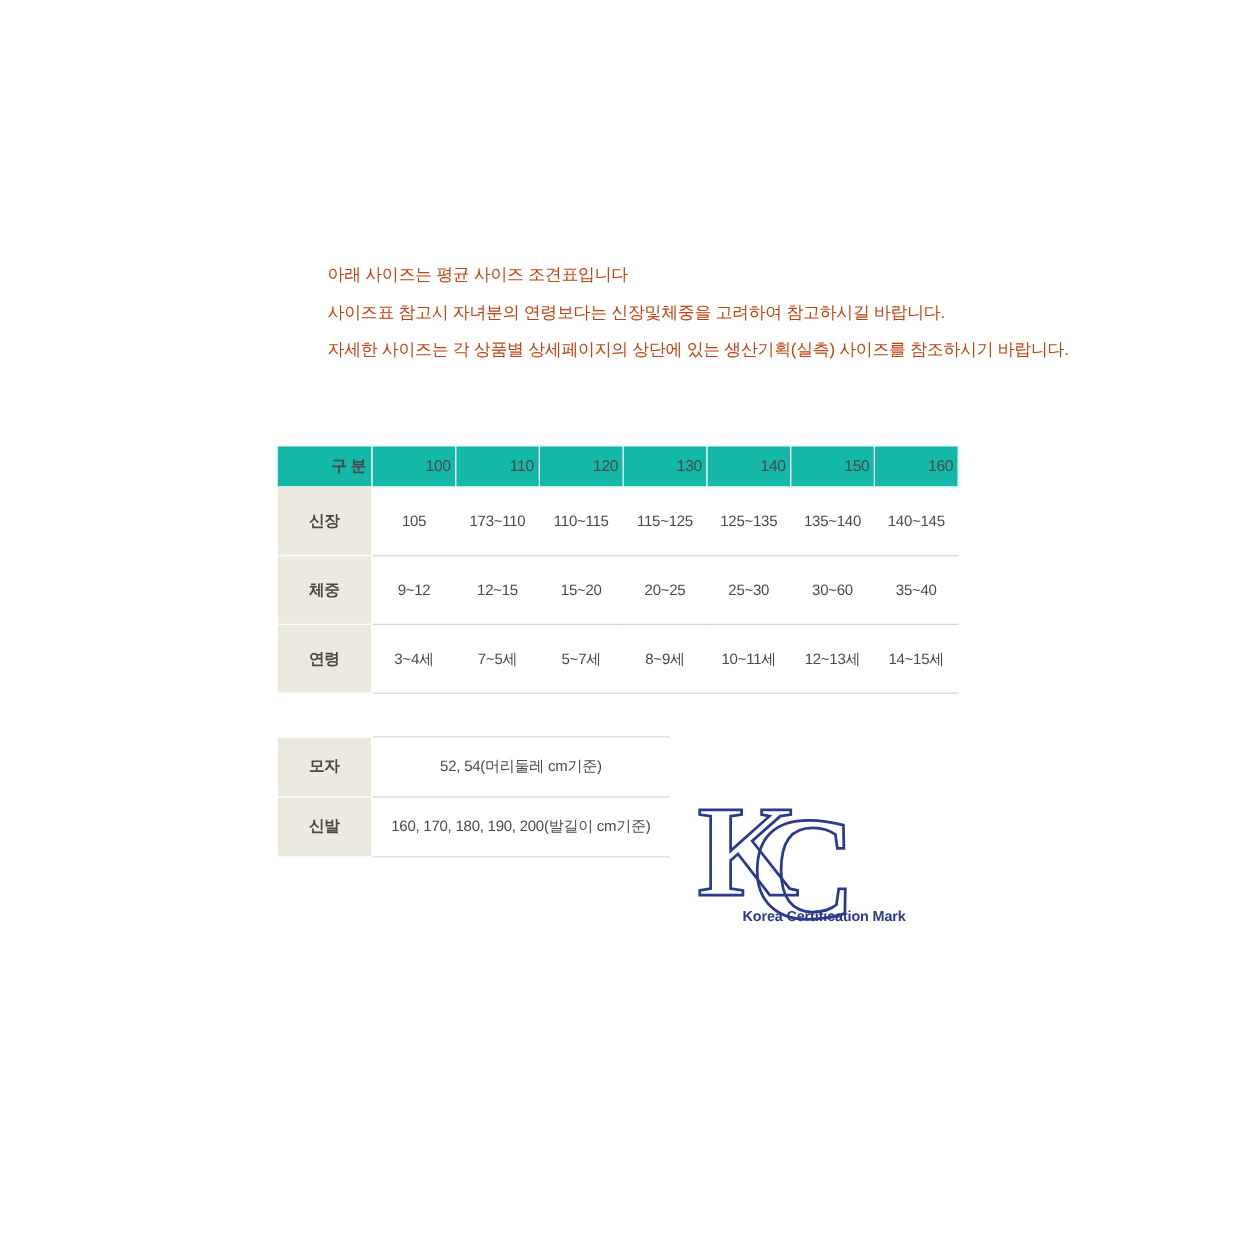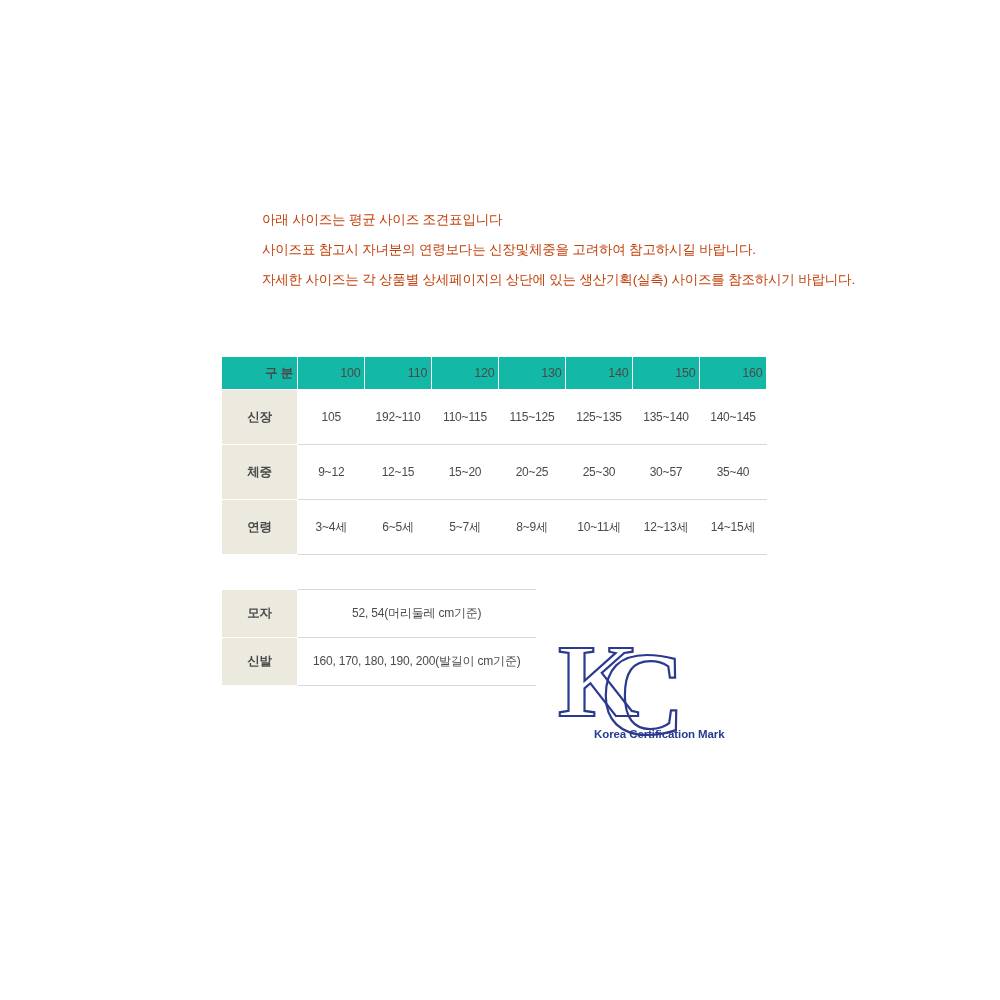--- a/index.html
+++ b/index.html
@@ -176,41 +176,41 @@
         <th>130</th>
         <th>140</th>
         <th>150</th>
         <th>160</th>
       </tr>
     </thead>
     <tbody>
       <tr>
         <th class="row-label">신장</th>
         <td>105</td>
-        <td>192~110</td>
+        <td>173~110</td>
         <td>110~115</td>
         <td>115~125</td>
         <td>125~135</td>
         <td>135~140</td>
         <td>140~145</td>
       </tr>
       <tr>
         <th class="row-label">체중</th>
         <td>9~12</td>
         <td>12~15</td>
         <td>15~20</td>
         <td>20~25</td>
         <td>25~30</td>
-        <td>30~57</td>
+        <td>30~60</td>
         <td>35~40</td>
       </tr>
       <tr>
         <th class="row-label">연령</th>
         <td>3~4세</td>
-        <td>6~5세</td>
+        <td>7~5세</td>
         <td>5~7세</td>
         <td>8~9세</td>
         <td>10~11세</td>
         <td>12~13세</td>
         <td>14~15세</td>
       </tr>
     </tbody>
   </table>
 
   <table class="acc-table">

